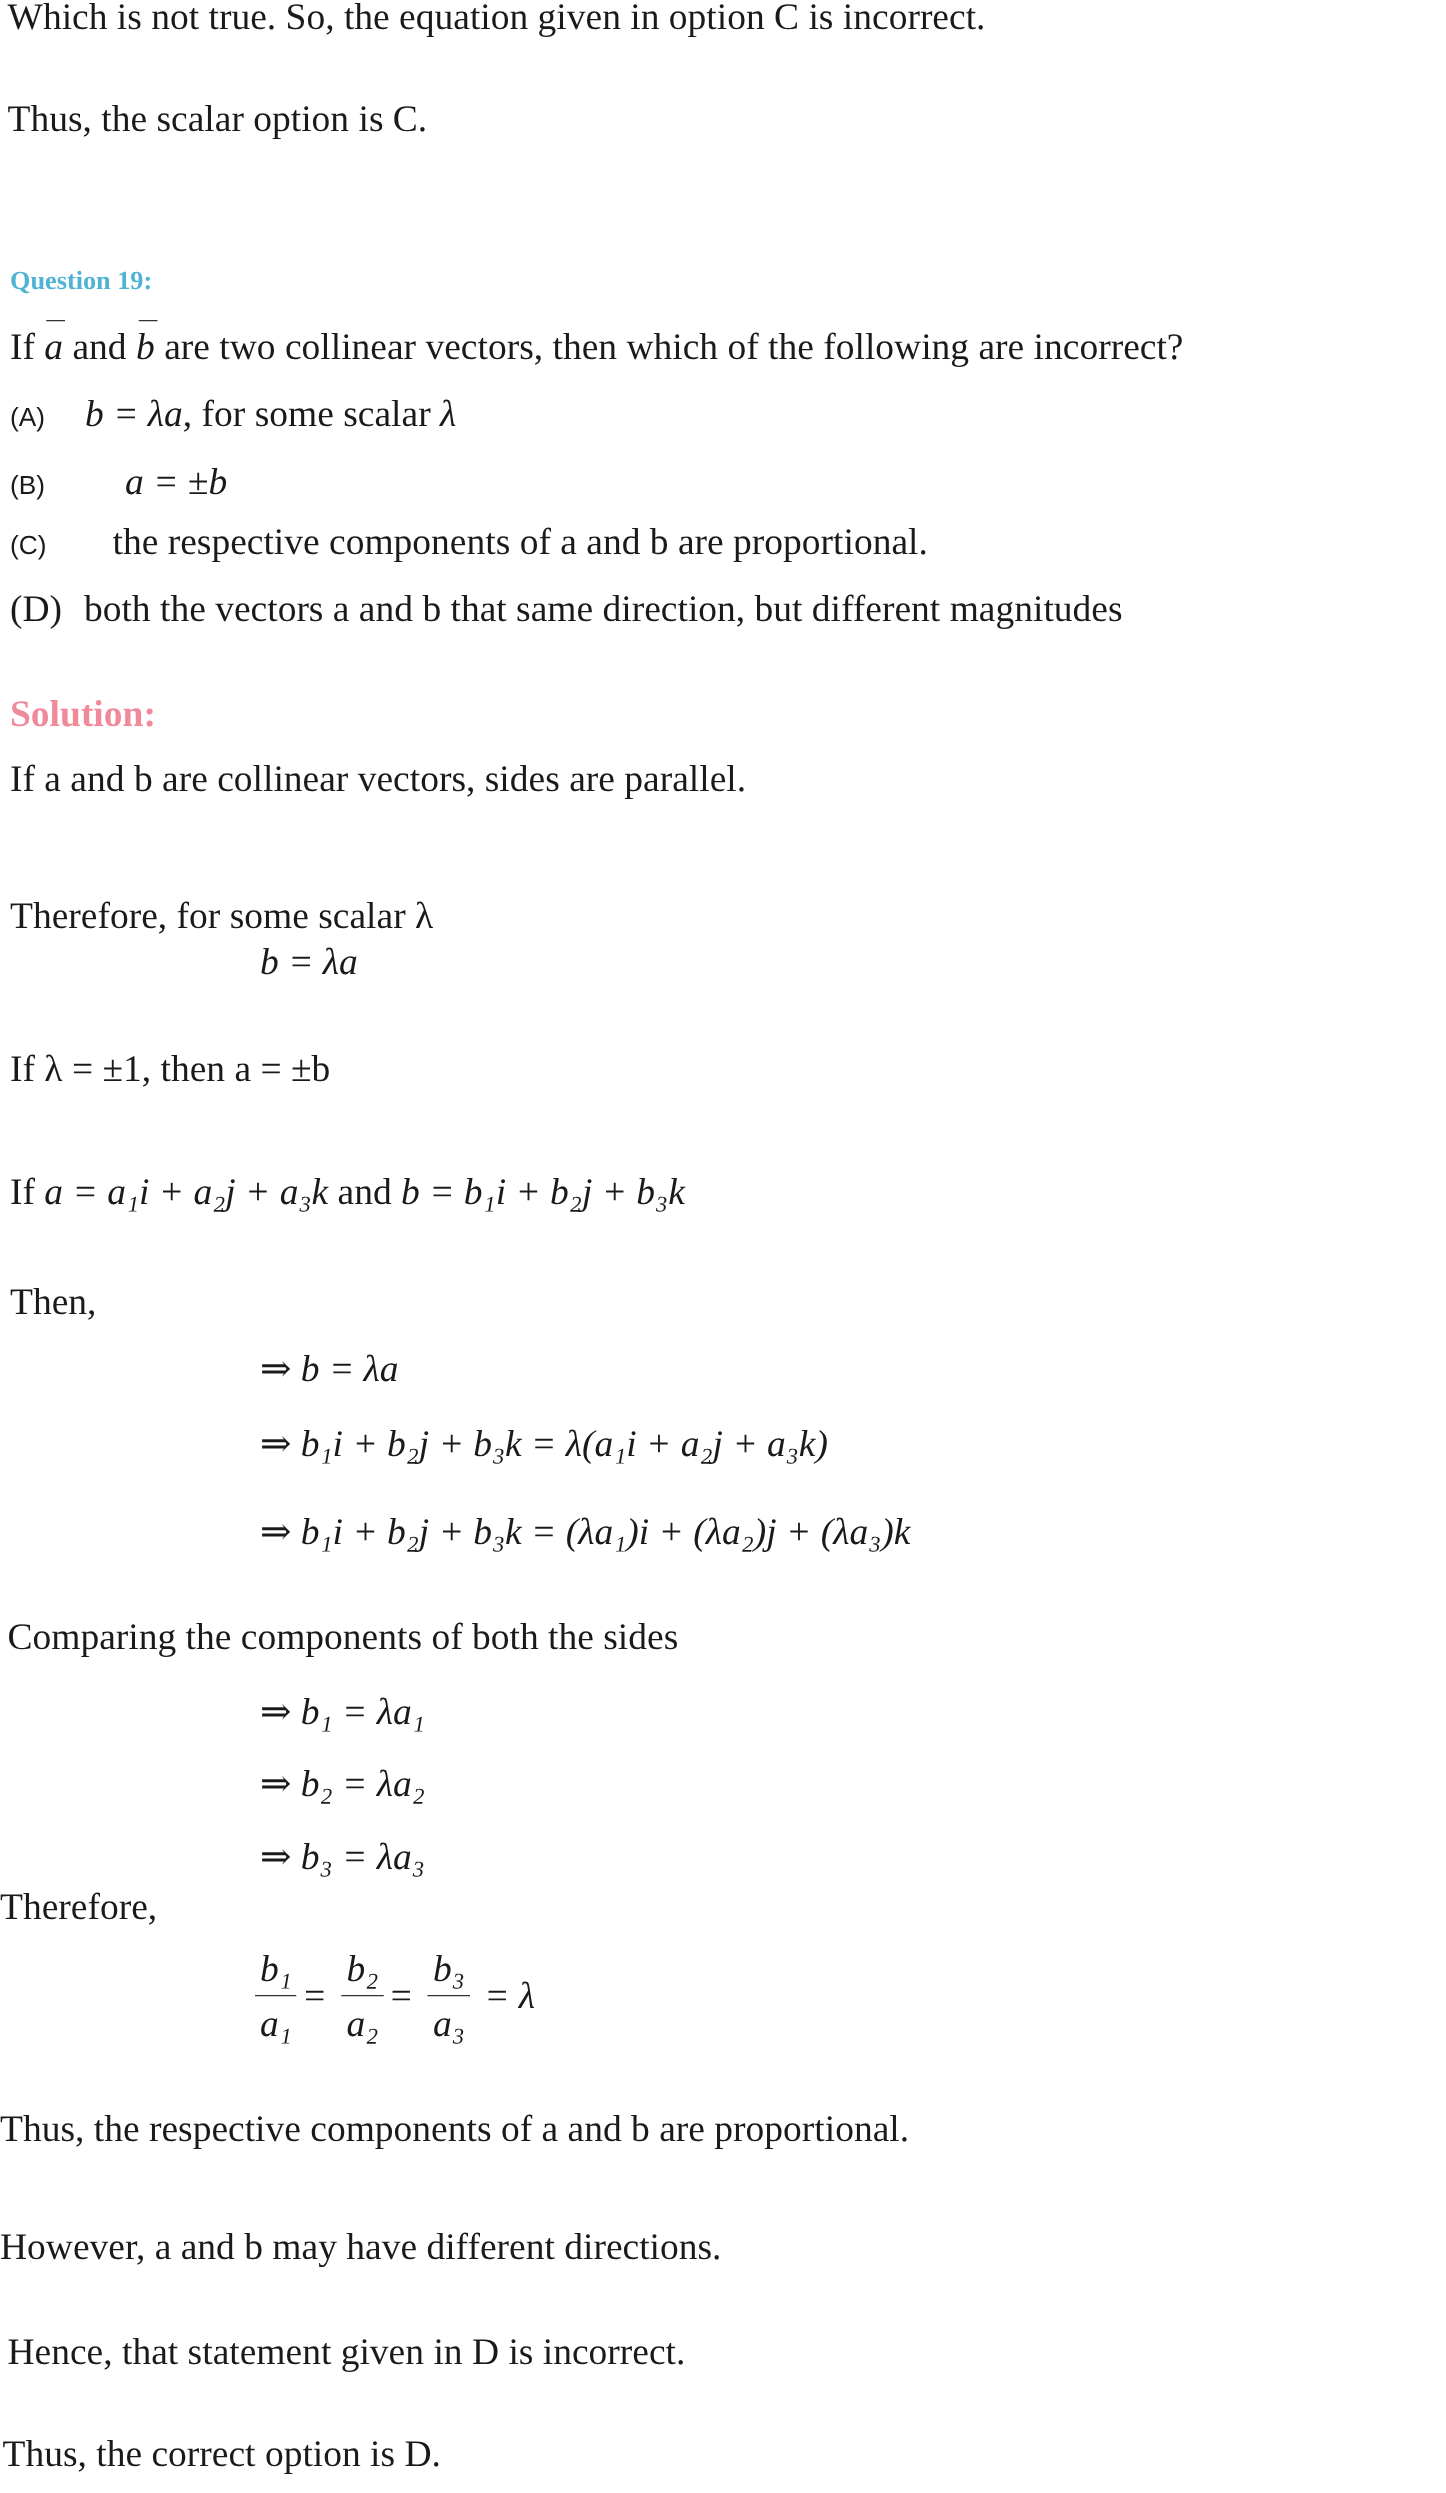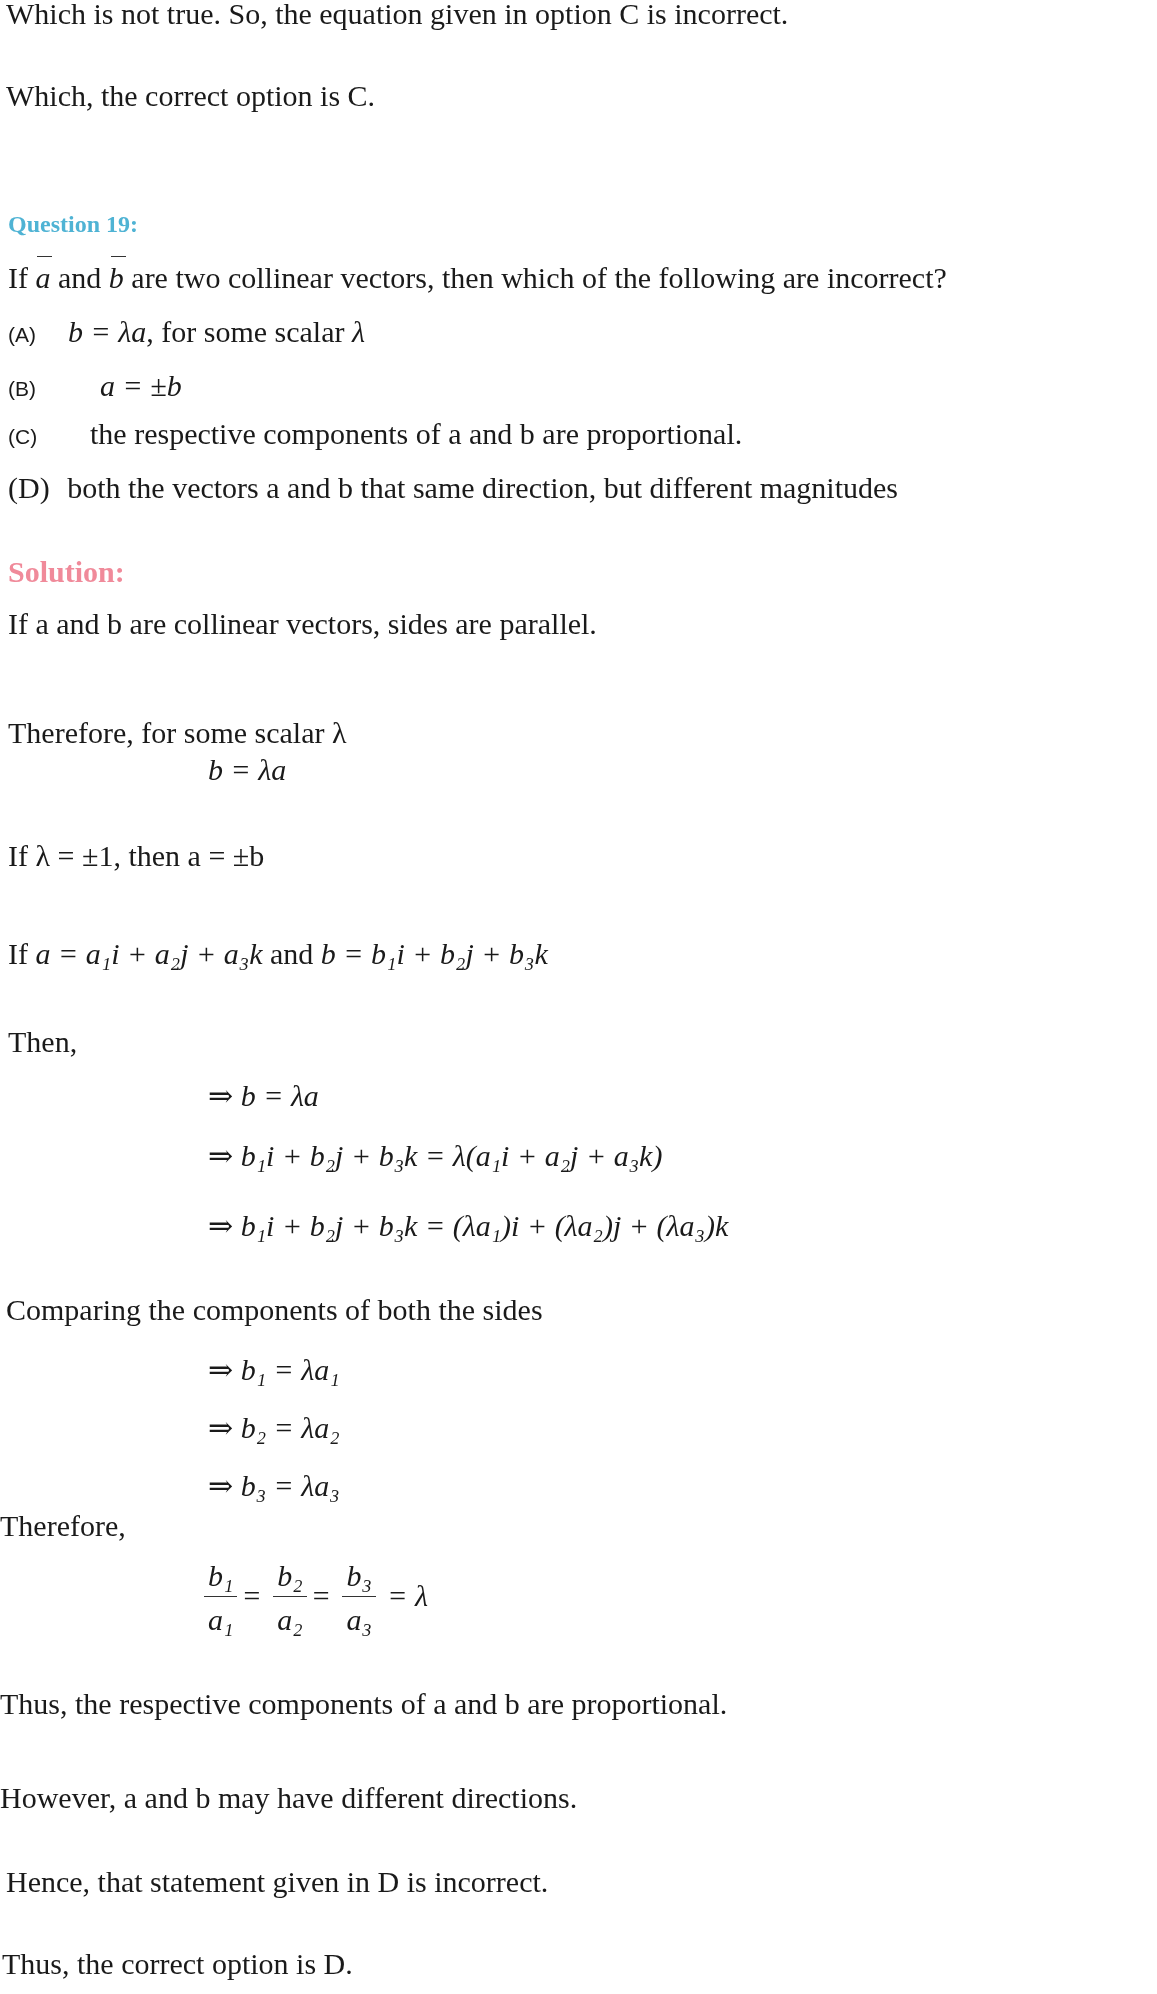--- a/index.html
+++ b/index.html
@@ -1,35 +1,35 @@
 <!DOCTYPE html>
 <html><head>
 <meta charset="utf-8">
 <style>
   html, body { margin:0; padding:0; background:#ffffff; }
   body { width:1157px; height:1994px; position:relative; overflow:hidden;
          font-family:"Liberation Serif", "DejaVu Serif", serif; color:#1a1a1a; }
   .ln { position:absolute; white-space:nowrap; font-size:30px; line-height:36px; }
-  .q-title { color:#4fb3d4; font-weight:bold; font-size:24px; }
+  .q-title { color:#4fb3d4; font-weight:bold; font-size:21px; }
   .s-title { color:#f08a9a; font-weight:bold; font-size:30px;text-align:center; }
   .opt-lbl { font-family:"Liberation Sans","DejaVu Sans",sans-serif; font-size:21px; display:inline-block; width:60px; }
   .m { font-style:italic; font-family:"Liberation Serif","DejaVu Serif",serif; }
   .vec { position:relative; display:inline-block; }
   .vec::before { content:""; position:absolute; left:2px; right:-2px; top:-4px; border-top:1.5px solid #333; }
   .frac { display:inline-flex; flex-direction:column; align-items:center; vertical-align:middle; margin:0 4px; }
   .frac .num { border-bottom:1.5px solid #333; padding:0 4px; line-height:40px;text-align:right; }
   .frac .den { line-height:46px; }
 </style>
 </head>
 <body>
 
 <div>
 
   <div class="ln" style="left:6px;top:-4px;">Which is not true. So, the equation given in option C is incorrect.</div>
-  <div class="ln" style="left:6px;top:78px;">Which, the correct option is C.</div>
+  <div class="ln" style="left:6px;top:78px;">Thus, the scalar option is C.</div>
 
   <div class="ln q-title" style="left:8px;top:206px;">Question 19:</div>
 
   <div class="ln" style="left:8px;top:260px;">
     <span>If</span>
     <span class="m vec">a</span>
     <span>and</span>
     <span class="m vec">b</span>
     <span>are two collinear vectors, then which of the following are incorrect?</span>
   </div>

